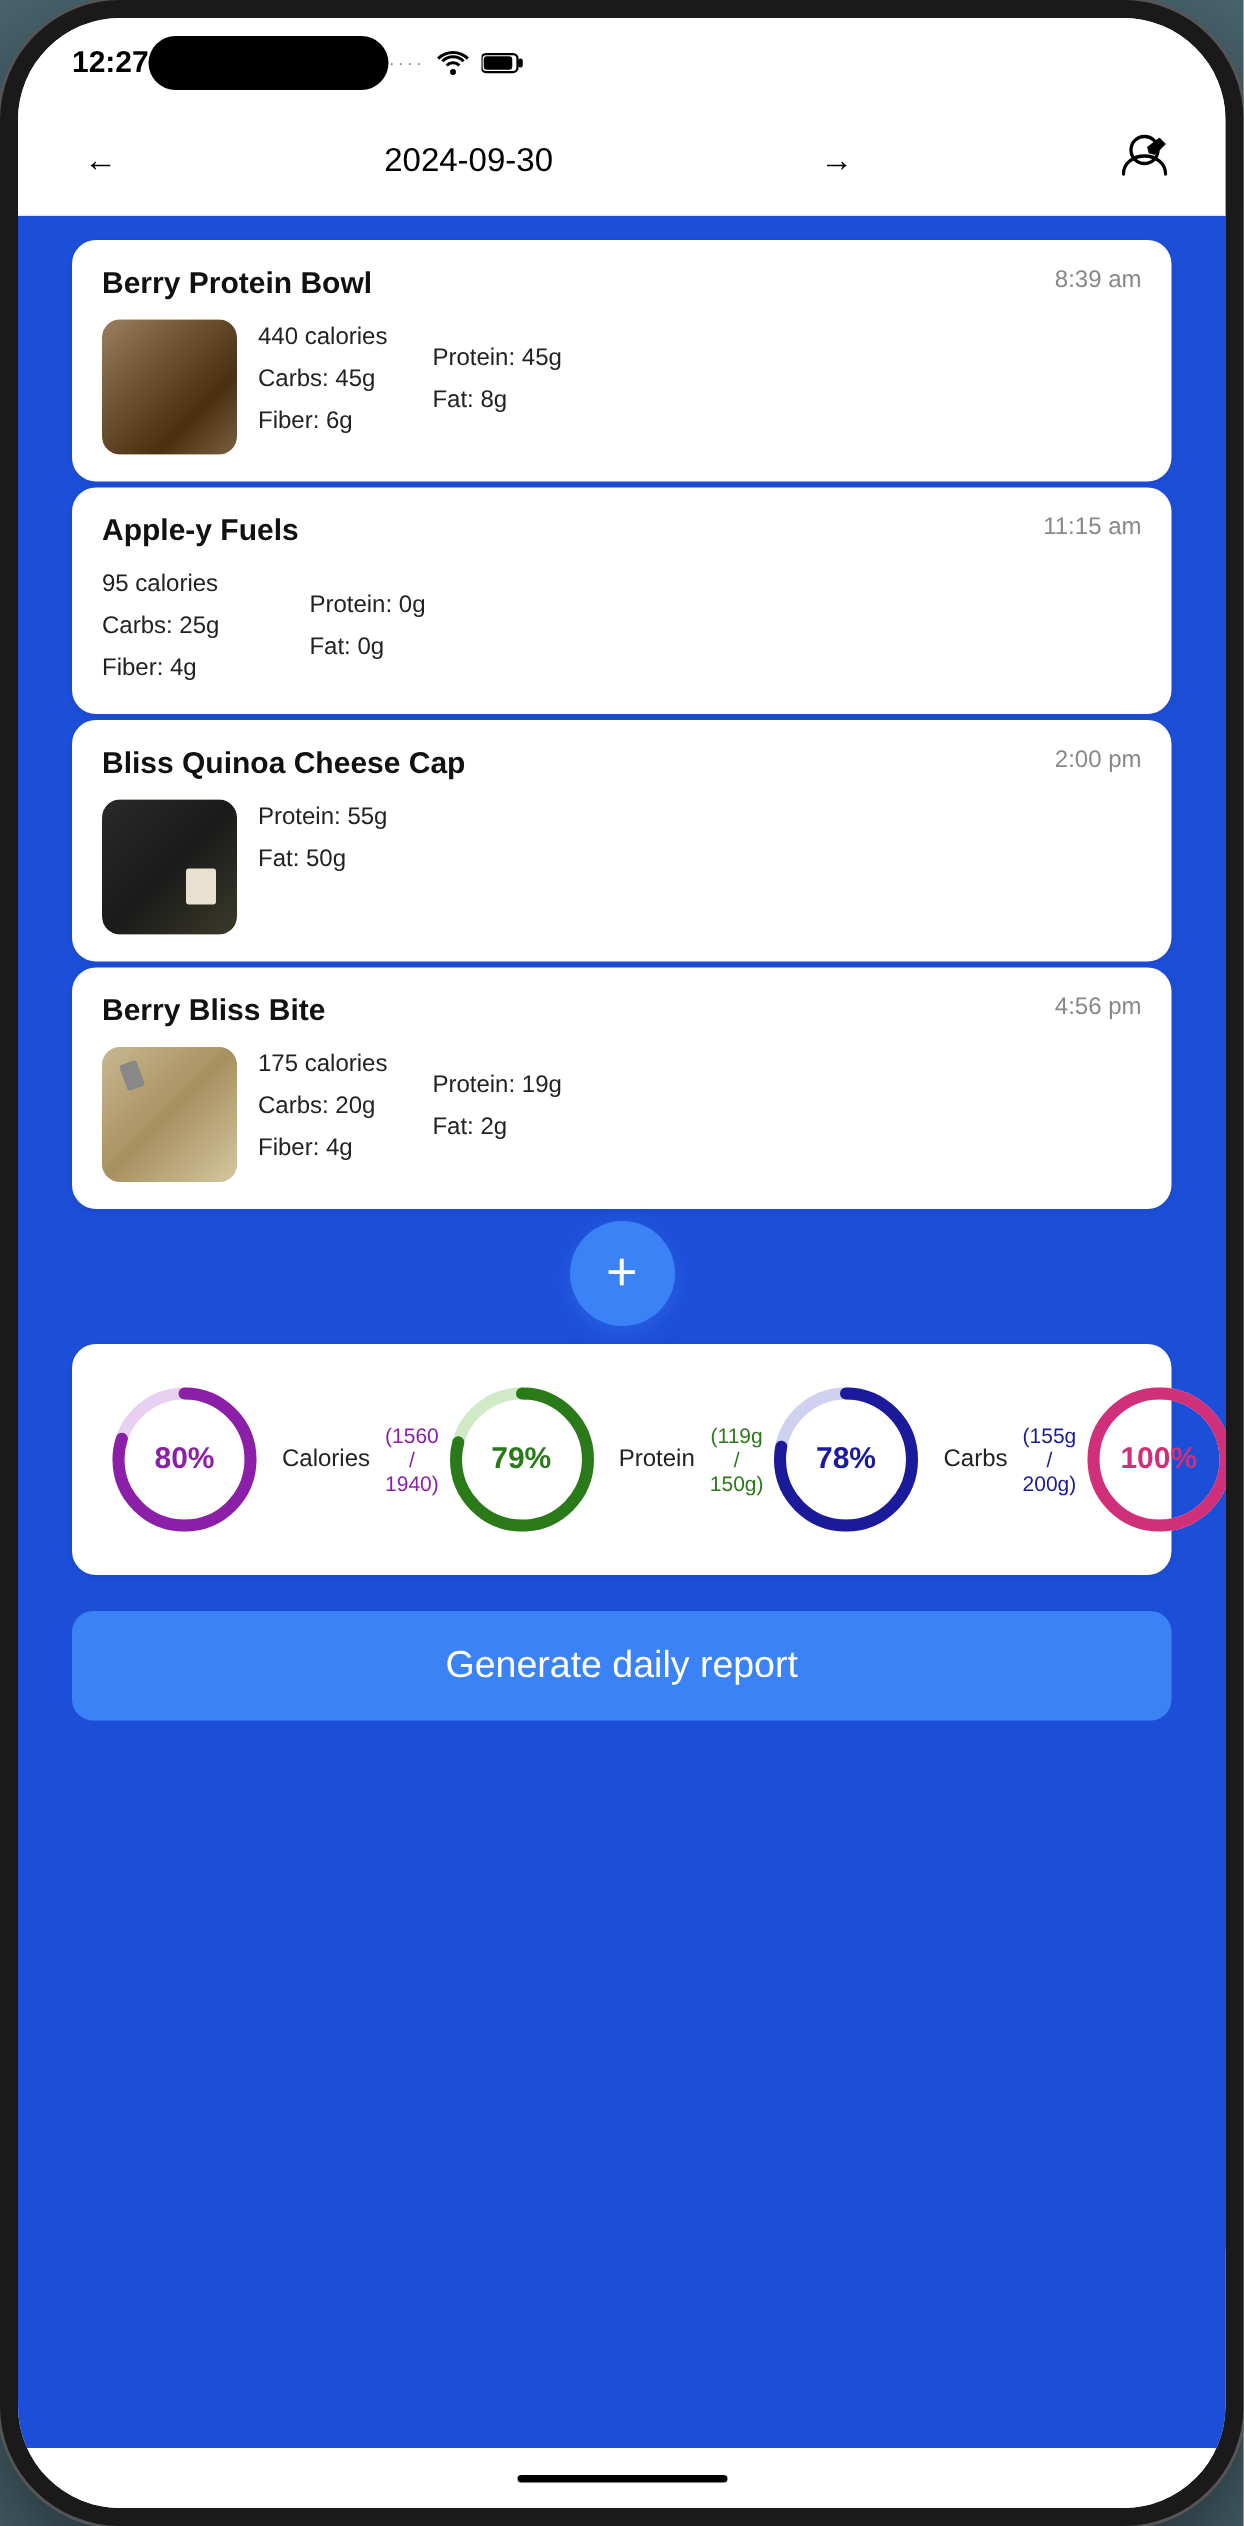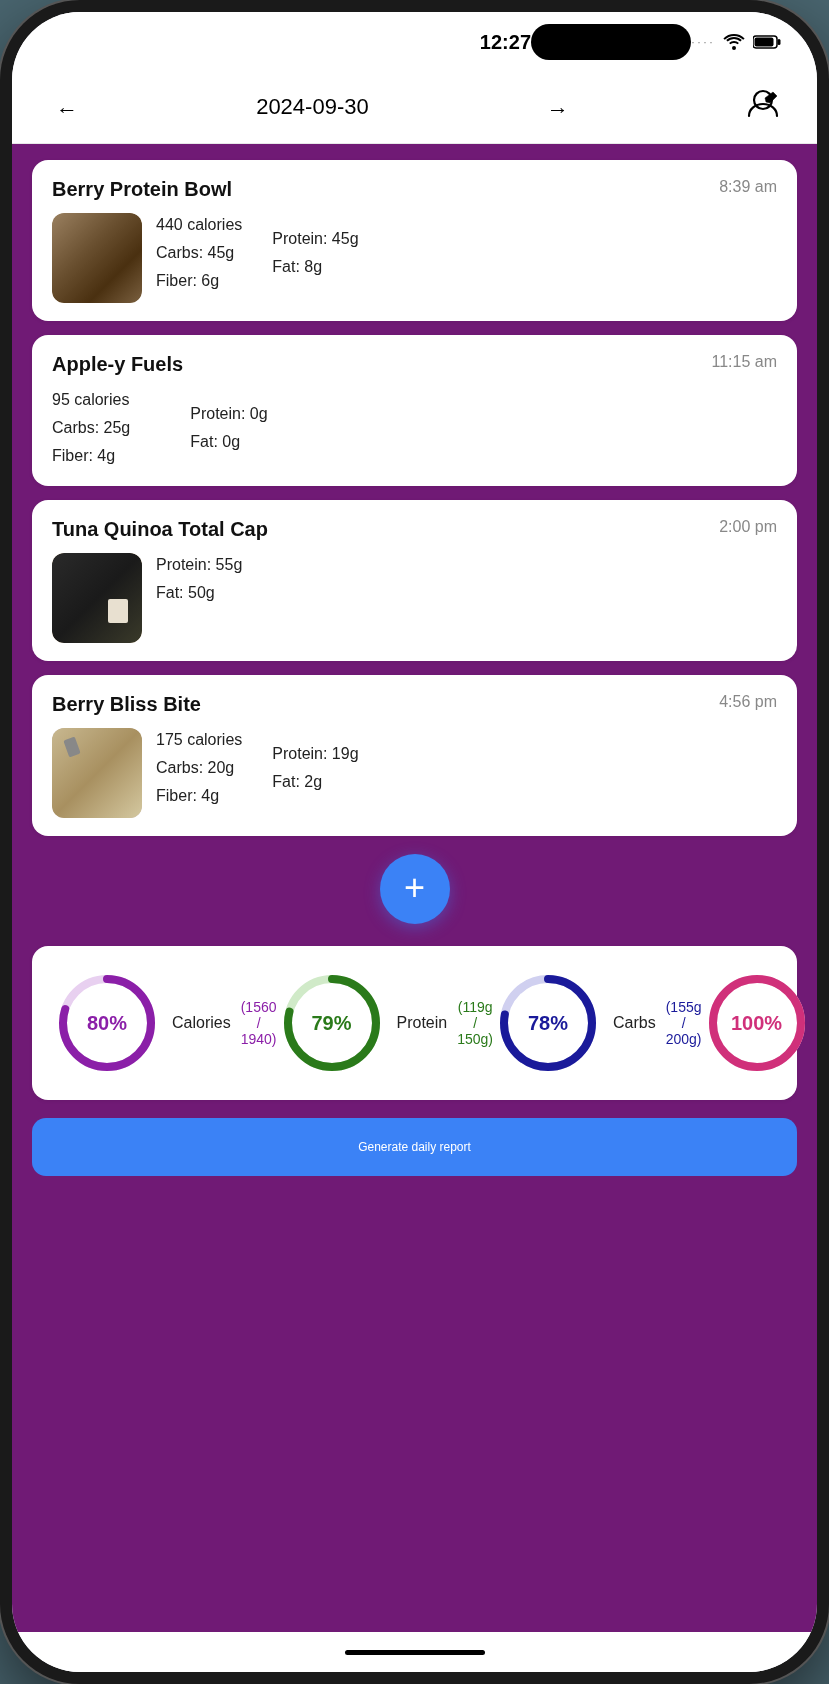--- a/index.html
+++ b/index.html
@@ -52,21 +52,21 @@
       overflow: hidden;
       display: flex;
       flex-direction: column;
     }
     
     .status-bar {
       background: white;
       height: 60px;
       display: flex;
       align-items: center;
-      justify-content: flex-end;
+      justify-content: flex-start;
       padding: 0 36px;
       flex-shrink: 0;
     }
     .status-time {
       font-size: 20px;
       font-weight: 600;
       color: #000;
     }
     .status-notch {
       width: 160px;
@@ -97,25 +97,25 @@
     }
     .nav-date {
       font-size: 22px;
       font-weight: 500;
       color: #000;
     }
     
     .scroll-content {
       flex: 1;
       overflow-y: auto;
-      background: #701a75;
-      padding: 16px 20px;
+      background: #1d4ed8;
+      padding: 16px 36px;
       display: flex;
       flex-direction: column;
-      gap: 14px;
+      gap: 4px;
     }
     .scroll-content::-webkit-scrollbar { display: none; }
     
     .meal-card {
       background: white;
       border-radius: 16px;
       padding: 18px 20px;
       box-shadow: 0 1px 4px rgba(0,0,0,0.07);
     }
     .meal-header {
@@ -245,25 +245,25 @@
       font-size: 14px;
       text-align: center;
     }
     
     .generate-btn {
       background: #3b82f6;
       color: white;
       border: none;
       border-radius: 14px;
       padding: 22px;
-      font-size: 12px;
+      font-size: 25px;
       font-weight: 500;
       width: 100%;
       cursor: pointer;
-      margin-top: 4px;
+      margin-top: 20px;
       margin-bottom: 8px;
     }
     
     .home-indicator {
       background: white;
       height: 40px;
       display: flex;
       align-items: center;
       justify-content: center;
       flex-shrink: 0;
@@ -348,21 +348,21 @@
           </div>
           <div class="meal-stats-col">
             <span class="stat-text">Protein: 0g</span>
             <span class="stat-text">Fat: 0g</span>
           </div>
         </div>
       </div>
 
       <div class="meal-card">
         <div class="meal-header">
-          <span class="meal-name">Tuna Quinoa Total Cap</span>
+          <span class="meal-name">Bliss Quinoa Cheese Cap</span>
           <span class="meal-time">2:00 pm</span>
         </div>
         <div class="meal-body">
           <div class="meal-image">
             <div style="width:100%;height:100%;background:linear-gradient(135deg,#2a2a2a 0%,#1a1a1a 50%,#3a3a2a 100%);border-radius:12px;position:relative;">
               <div style="position:absolute;bottom:20px;right:14px;width:20px;height:24px;background:#e8e0d0;border-radius:2px;"></div>
             </div>
           </div>
           <div class="meal-stats">
             <div class="meal-stats-col">

